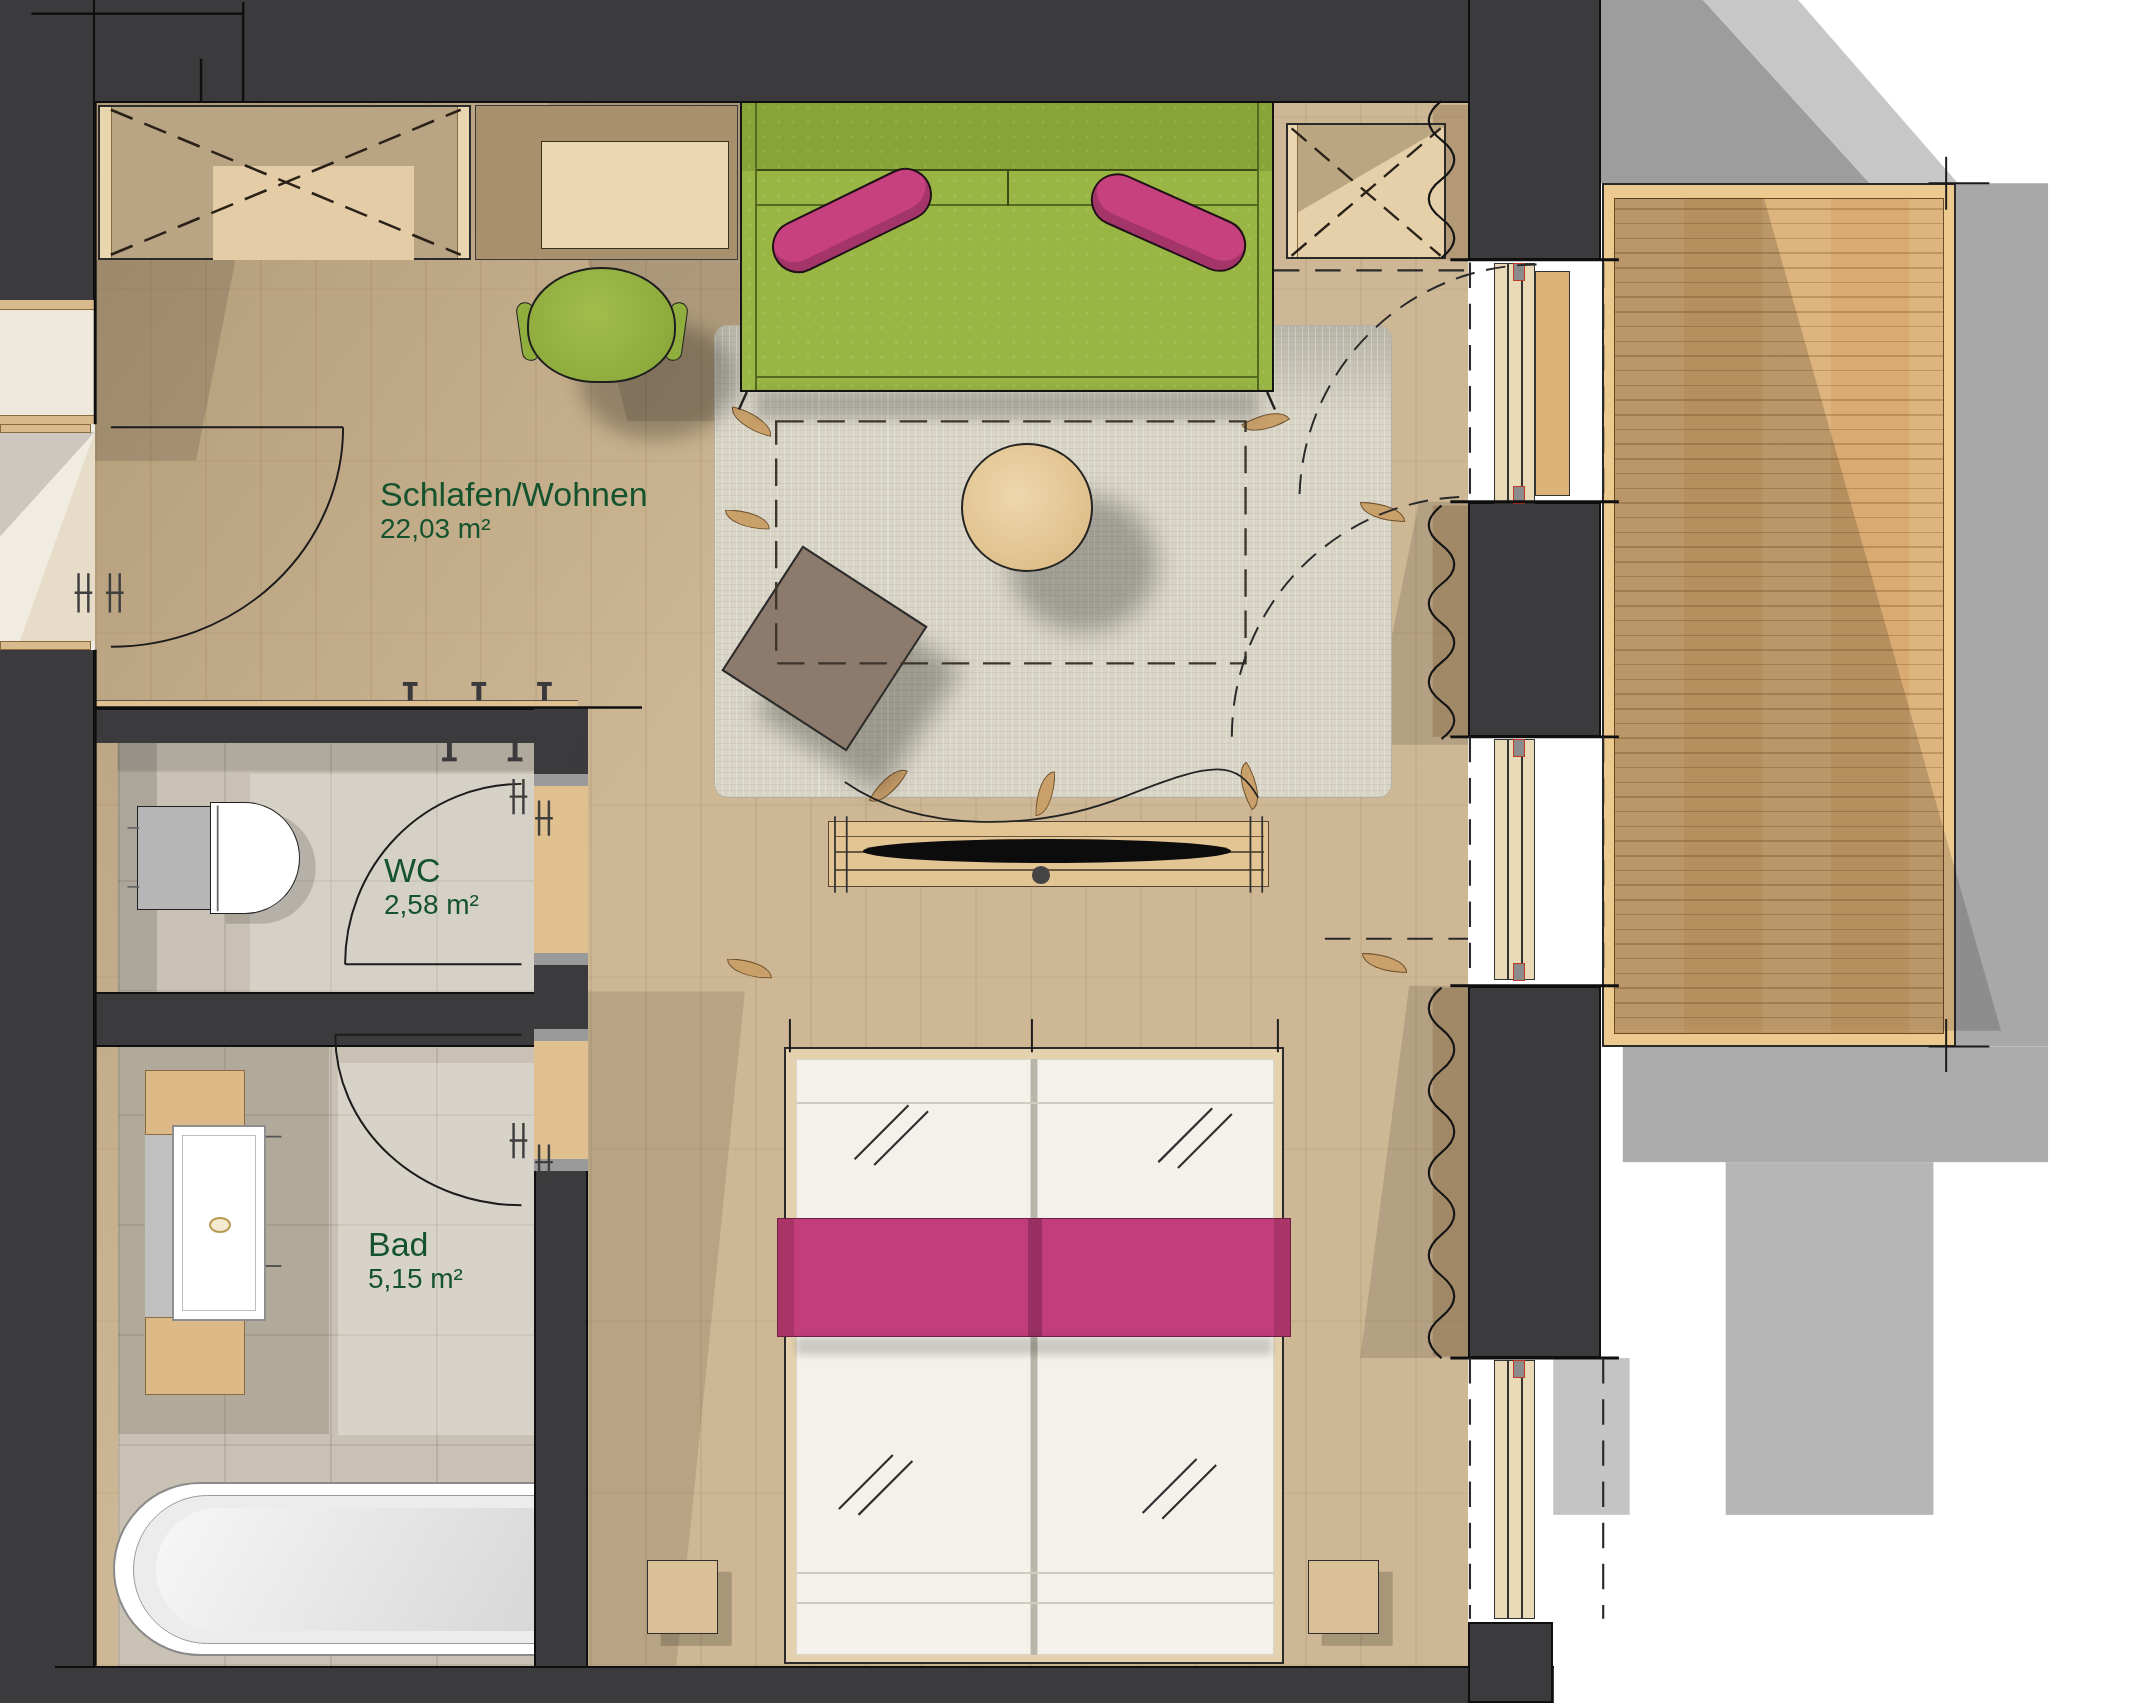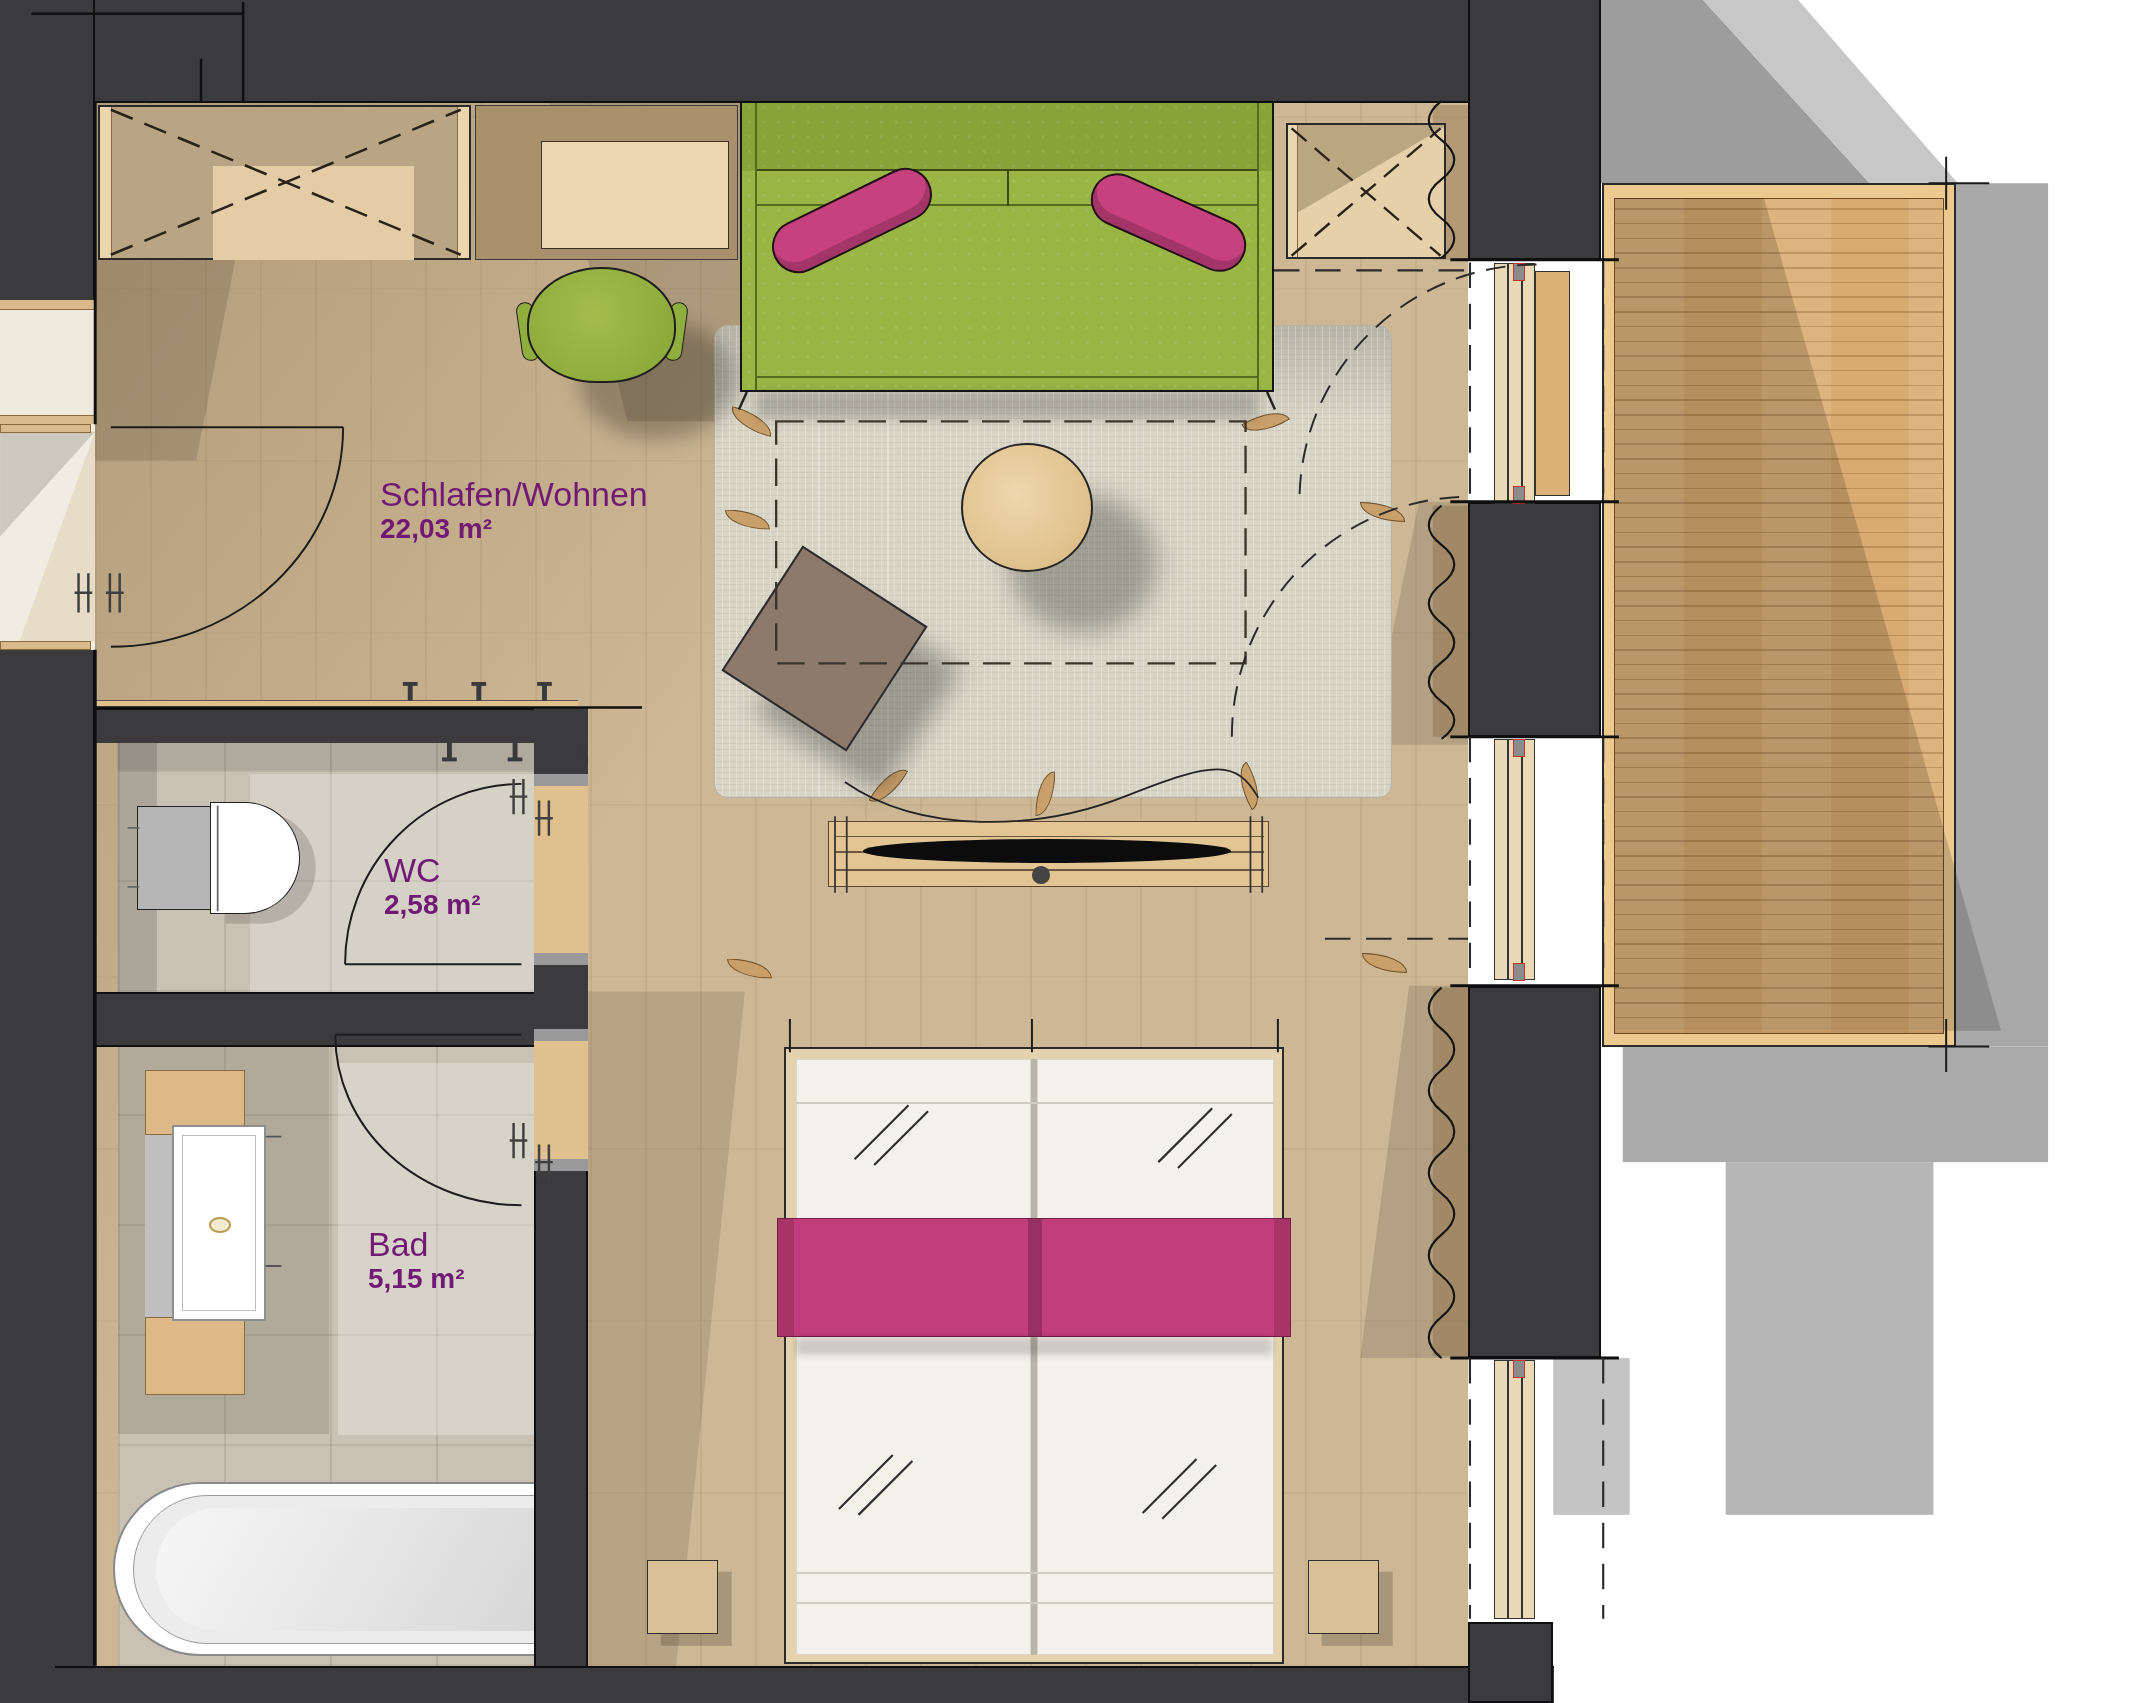--- a/index.html
+++ b/index.html
@@ -1,22 +1,22 @@
 <!DOCTYPE html>
 <html><head>
 <meta charset="utf-8">
 <style>
   html,body{margin:0;padding:0;background:#ffffff;}
   #canvas{position:relative;width:2156px;height:1703px;background:#ffffff;overflow:hidden;
           font-family:"Liberation Sans", sans-serif;}
   .a{position:absolute;box-sizing:border-box;}
   .wall{background:#3b3b3d;}
-  .label{color:#701a75;line-height:1.12;white-space:nowrap;}
+  .label{color:#14532d;line-height:1.12;white-space:nowrap;}
   .label .nm{font-size:34px;}
-  .label .ar{font-size:28px;font-weight:bold;}
+  .label .ar{font-size:28px;}
   svg{position:absolute;left:0;top:0;pointer-events:none;}
   .floor-living{background-color:#cdb794;
     background-image:
       repeating-linear-gradient(90deg, rgba(120,90,50,0.10) 0 2px, rgba(0,0,0,0) 2px 55px),
       repeating-linear-gradient(0deg, rgba(120,90,50,0.06) 0 2px, rgba(0,0,0,0) 2px 172px),
       linear-gradient(125deg, rgba(80,52,20,0.22), rgba(0,0,0,0) 42%);}
   .floor-tile{background-color:#c9c2b4;
     background-image:
       repeating-linear-gradient(90deg, rgba(80,75,60,0.14) 0 2px, rgba(0,0,0,0) 2px 106px),
       repeating-linear-gradient(0deg, rgba(80,75,60,0.12) 0 2px, rgba(0,0,0,0) 2px 110px);}

